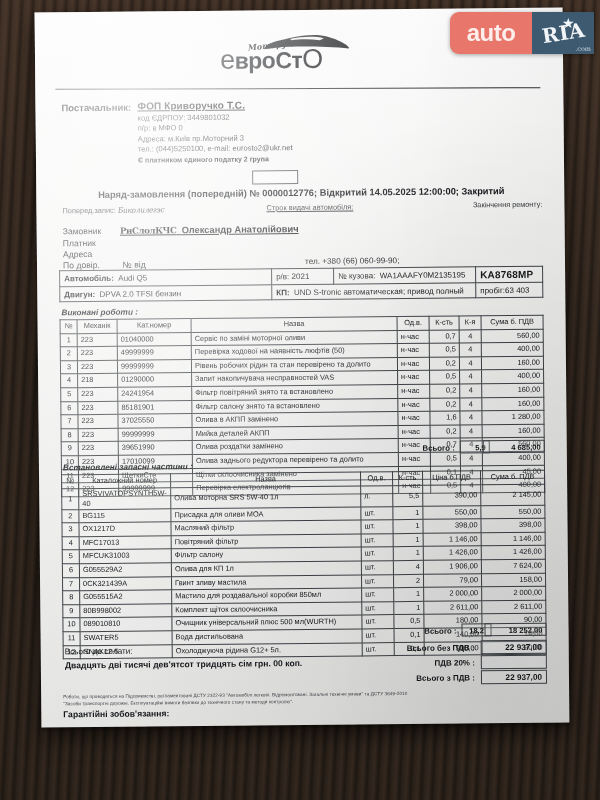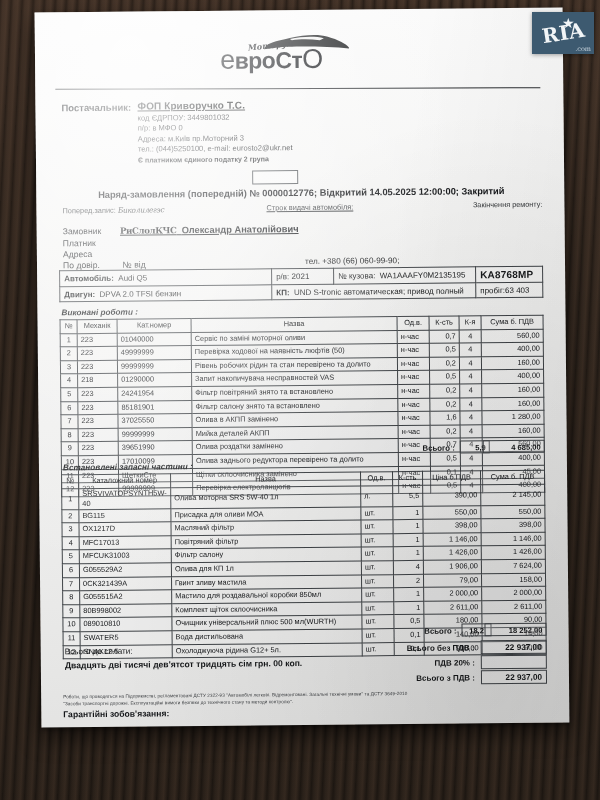--- a/index.html
+++ b/index.html
@@ -609,20 +609,21 @@
       <div class="sum-box" style="left:440px; top:662px;">22 937,00</div>
 
       <div class="fine" style="top:682px;">Роботи, що проводяться на Підприємстві, регламентовані ДСТУ 2322-93 "Автомобілі легкові. Відремонтовані. Загальні технічні умови" та ДСТУ 3649-2010</div>
       <div class="fine" style="top:689px;">"Засоби транспортні дорожні. Експлуатаційні вимоги безпеки до технічного стану та методи контролю".</div>
       <div class="guarantee" style="top:697px;">Гарантійні зобов'язання:</div>
 
     </div>
   </div>
 
   <div id="ria">
+    <div class="auto">auto</div>
     <div class="ria">
       <span class="star">★</span>
       <span class="word">RIA</span>
       <span class="com">.com</span>
     </div>
   </div>
 
 </div>
 
 </body></html>

